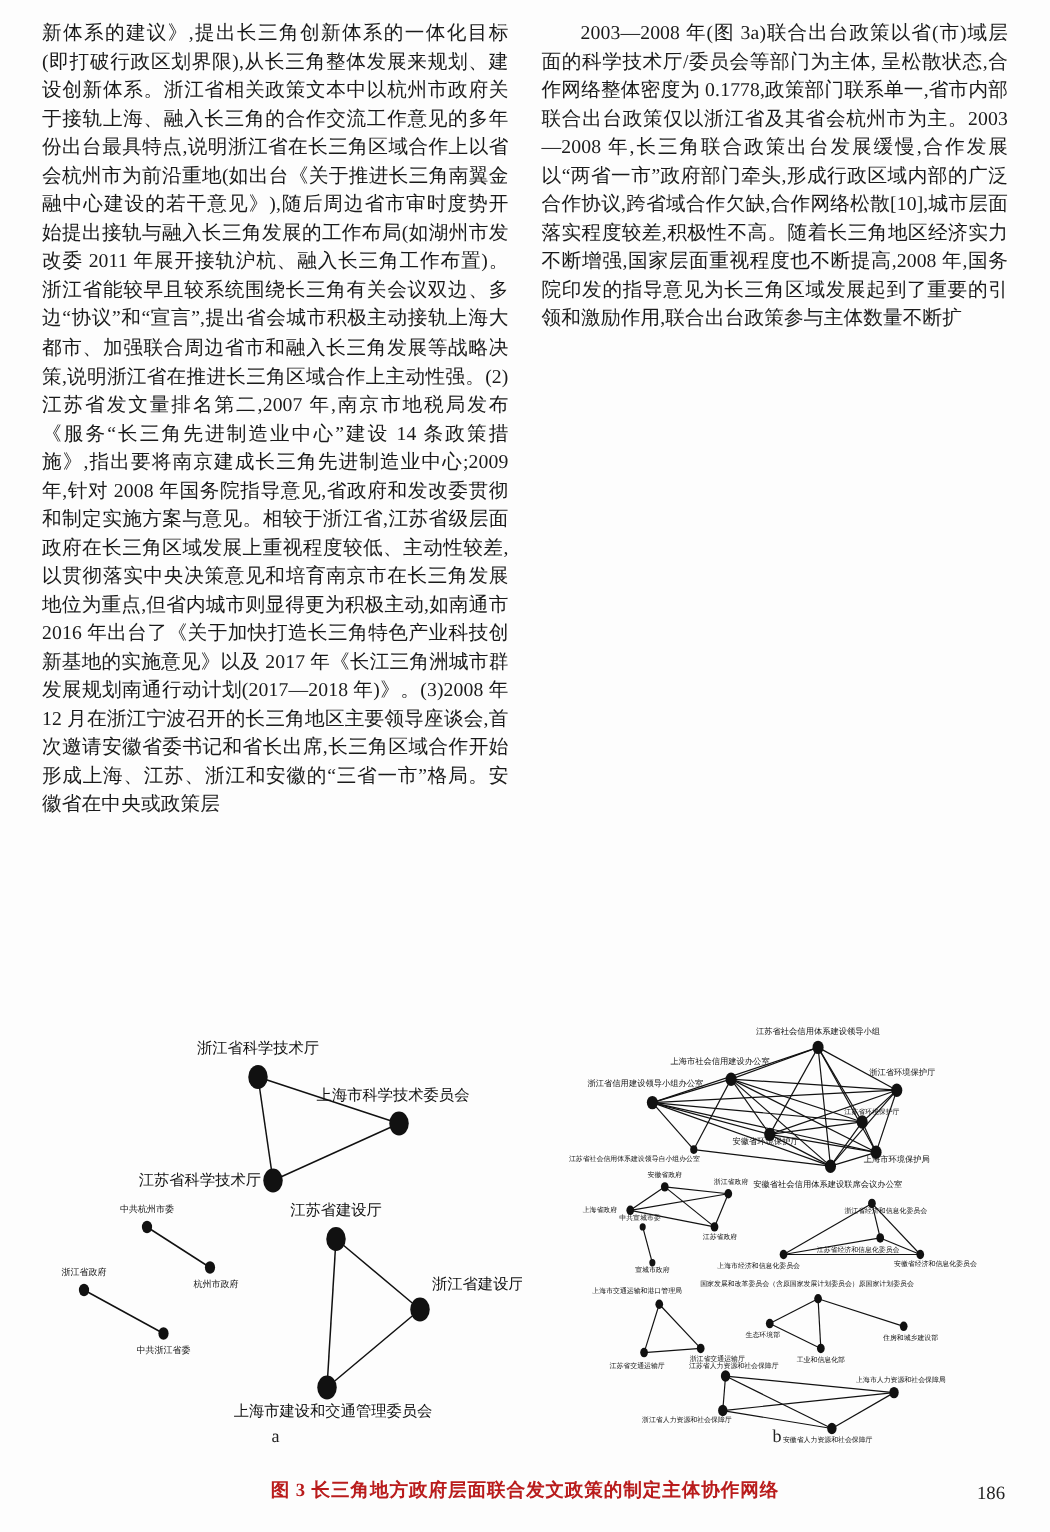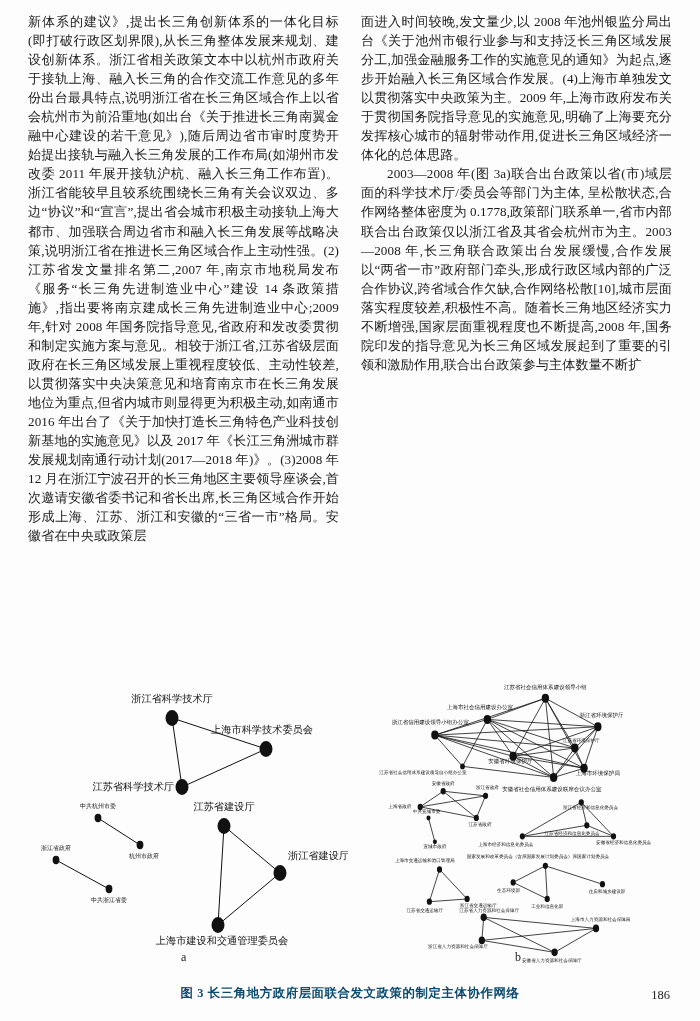--- a/index.html
+++ b/index.html
@@ -69,21 +69,21 @@
   }
   .fig-caption {
     position: absolute;
     top: 985px;
     left: 0;
     width: 700px;
     text-align: center;
     font-size: 12.4px;
     font-weight: bold;
     letter-spacing: 0.6px;
-    color: #0c4a6e;
+    color: #b91c1c;
   }
   .page-number {
     position: absolute;
     right: 30px;
     top: 988px;
     font-size: 12.5px;
     color: #222;
     font-family: "Liberation Serif", serif;
   }
   svg text {
@@ -99,21 +99,20 @@
 </head>
 <body>
 
 <div id="page">
 
   <div class="columns">
     <div class="col">
       <p class="para">新体系的建议》,提出长三角创新体系的一体化目标(即打破行政区划界限),从长三角整体发展来规划、建设创新体系。浙江省相关政策文本中以杭州市政府关于接轨上海、融入长三角的合作交流工作意见的多年份出台最具特点,说明浙江省在长三角区域合作上以省会杭州市为前沿重地(如出台《关于推进长三角南翼金融中心建设的若干意见》),随后周边省市审时度势开始提出接轨与融入长三角发展的工作布局(如湖州市发改委 2011 年展开接轨沪杭、融入长三角工作布置)。浙江省能较早且较系统围绕长三角有关会议双边、多边“协议”和“宣言”,提出省会城市积极主动接轨上海大都市、加强联合周边省市和融入长三角发展等战略决策,说明浙江省在推进长三角区域合作上主动性强。(2)江苏省发文量排名第二,2007 年,南京市地税局发布《服务“长三角先进制造业中心”建设 14 条政策措施》,指出要将南京建成长三角先进制造业中心;2009 年,针对 2008 年国务院指导意见,省政府和发改委贯彻和制定实施方案与意见。相较于浙江省,江苏省级层面政府在长三角区域发展上重视程度较低、主动性较差,以贯彻落实中央决策意见和培育南京市在长三角发展地位为重点,但省内城市则显得更为积极主动,如南通市 2016 年出台了《关于加快打造长三角特色产业科技创新基地的实施意见》以及 2017 年《长江三角洲城市群发展规划南通行动计划(2017—2018 年)》。(3)2008 年 12 月在浙江宁波召开的长三角地区主要领导座谈会,首次邀请安徽省委书记和省长出席,长三角区域合作开始形成上海、江苏、浙江和安徽的“三省一市”格局。安徽省在中央或政策层</p>
     </div>
     <div class="col">
-      <p class="para">面进入时间较晚,发文量少,以 2008 年池州银监分局出台《关于池州市银行业参与和支持泛长三角区域发展分工,加强金融服务工作的实施意见的通知》为起点,逐步开始融入长三角区域合作发展。(4)上海市单独发文以贯彻落实中央政策为主。2009 年,上海市政府发布关于贯彻国务院指导意见的实施意见,明确了上海要充分发挥核心城市的辐射带动作用,促进长三角区域经济一体化的总体思路。</p>
       <p class="para indent">2003—2008 年(图 3a)联合出台政策以省(市)域层面的科学技术厅/委员会等部门为主体, 呈松散状态,合作网络整体密度为 0.1778,政策部门联系单一,省市内部联合出台政策仅以浙江省及其省会杭州市为主。2003—2008 年,长三角联合政策出台发展缓慢,合作发展以“两省一市”政府部门牵头,形成行政区域内部的广泛合作协议,跨省域合作欠缺,合作网络松散[10],城市层面落实程度较差,积极性不高。随着长三角地区经济实力不断增强,国家层面重视程度也不断提高,2008 年,国务院印发的指导意见为长三角区域发展起到了重要的引领和激励作用,联合出台政策参与主体数量不断扩</p>
     </div>
   </div>
 
   <div class="figure-area">
 
     <div class="fig-panel" id="fig-a">
       <svg viewBox="0 0 322 290" width="322" height="290">
         <g id="a-edges">
             <line x1="146" y1="40" x2="240" y2="71" class="edge" stroke-width="1"></line>

